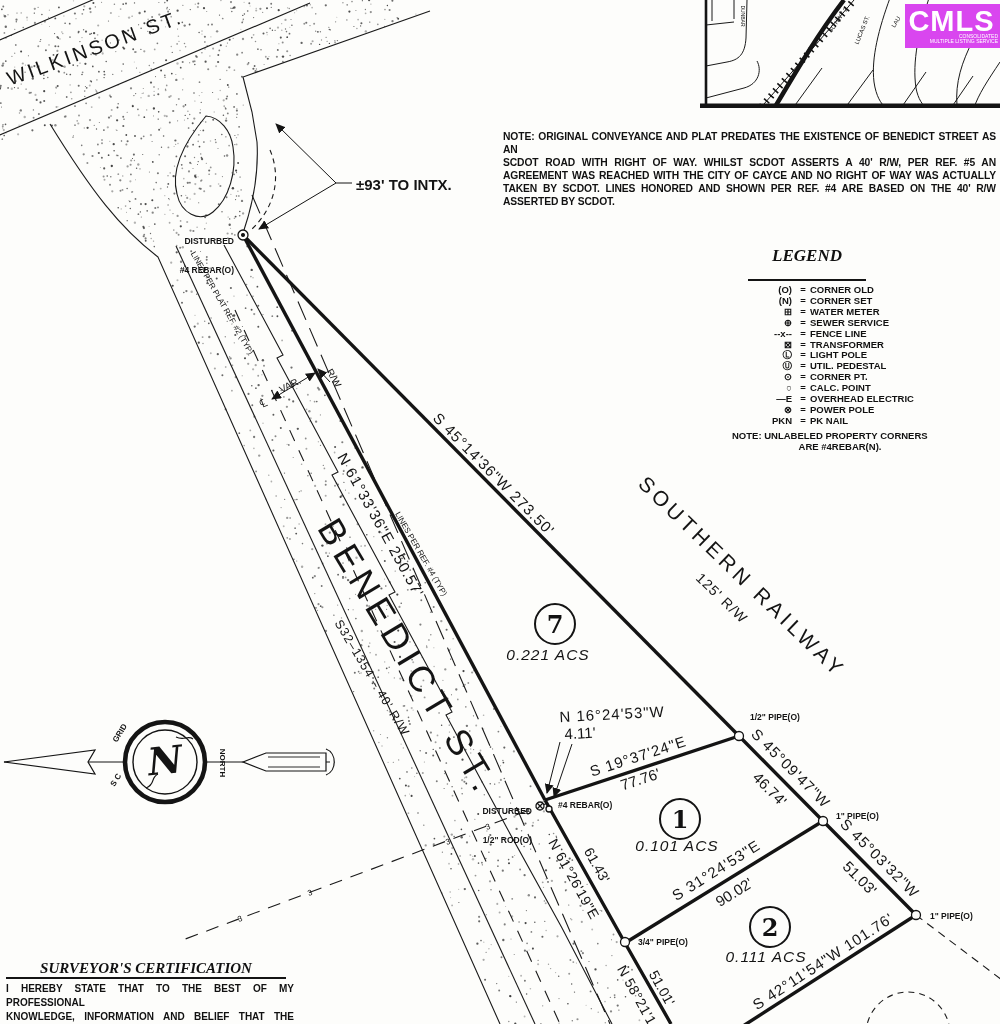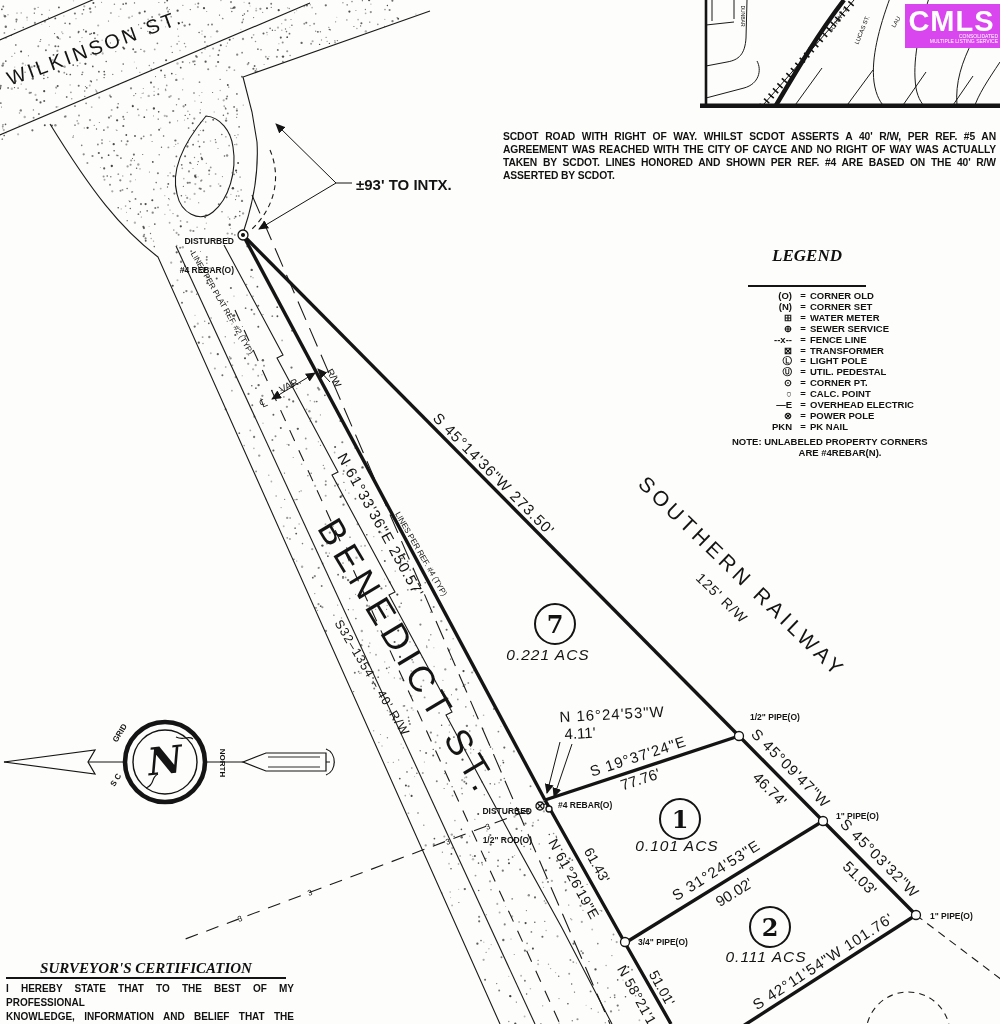--- a/index.html
+++ b/index.html
@@ -1583,28 +1583,29 @@
 <div class="lbl ctr thinw" style="left:862px;top:30px;font-size:6px;transform:translate(-50%,-50%) rotate(-68deg);">LUCAS ST.</div>
 <div class="lbl ctr thinw" style="left:896px;top:22px;font-size:6px;transform:translate(-50%,-50%) rotate(-60deg);">LAU</div>
 
 <div class="cmls">
   <div class="big">CMLS</div>
   <div class="sub">CONSOLIDATED</div>
   <div class="sub">MULTIPLE LISTING SERVICE</div>
 </div>
 
 <div style="position:absolute;left:503px;top:130px;width:493px;font-size:10.3px;font-weight:bold;line-height:13px;letter-spacing:-0.1px;">
+  <div class="jline">NOTE: ORIGINAL CONVEYANCE AND PLAT PREDATES THE EXISTENCE OF BENEDICT STREET AS AN</div>
   <div class="jline">SCDOT ROAD WITH RIGHT OF WAY. WHILST SCDOT ASSERTS A 40' R/W, PER REF. #5 AN</div>
   <div class="jline">AGREEMENT WAS REACHED WITH THE CITY OF CAYCE AND NO RIGHT OF WAY WAS ACTUALLY</div>
   <div class="jline">TAKEN BY SCDOT. LINES HONORED AND SHOWN PER REF. #4 ARE BASED ON THE 40' R/W</div>
   <div>ASSERTED BY SCDOT.</div>
 </div>
 
 <div style="position:absolute;left:740px;top:246px;width:200px;">
-  <div class="serifT" style="width:118px;margin-left:8px;text-align:center;font-size:17px;border-bottom:2px solid #141414;padding-bottom:19px;">LEGEND</div>
+  <div class="serifT" style="width:118px;margin-left:8px;text-align:center;font-size:17px;border-bottom:2px solid #141414;padding-bottom:13px;">LEGEND</div>
   <div style="margin-top:4px;">
     <div class="legend-row">
           <span class="sym">(O)</span>
           <span class="eq">=</span>
           <span>CORNER OLD</span>
         </div>
     <div class="legend-row">
           <span class="sym">(N)</span>
           <span class="eq">=</span>
           <span>CORNER SET</span>

